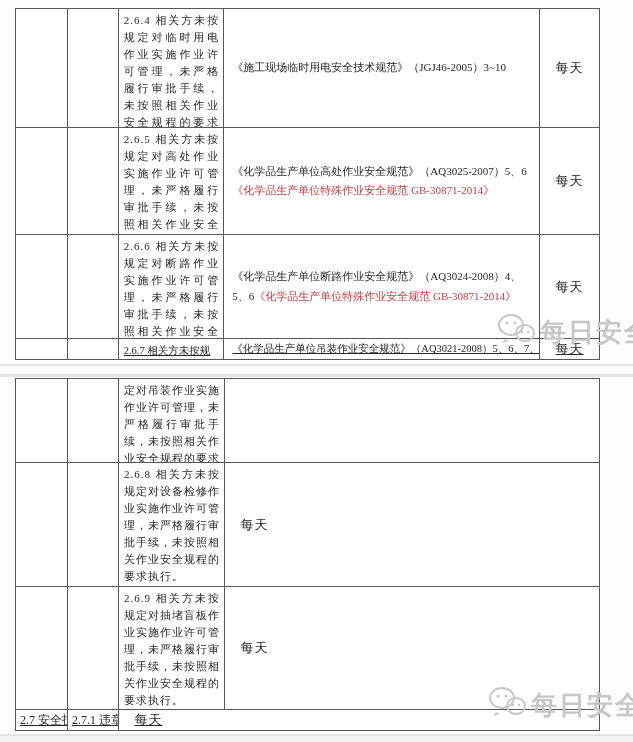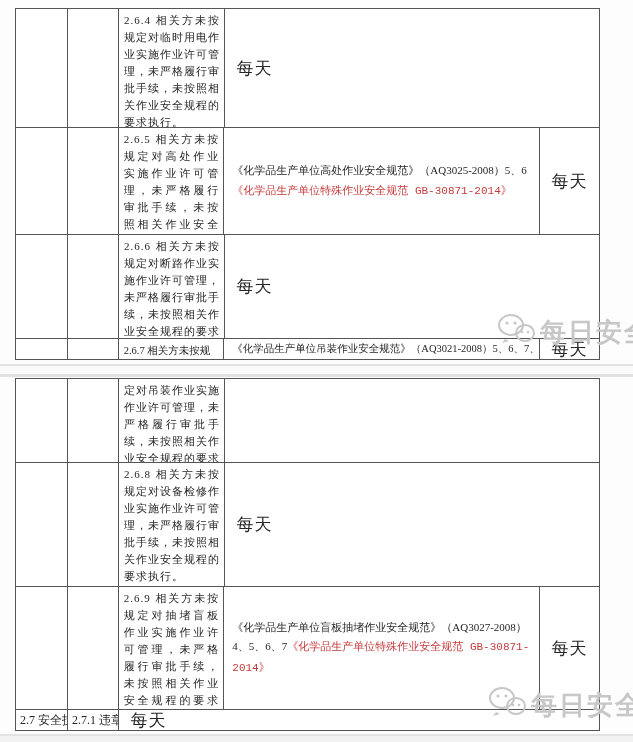--- a/index.html
+++ b/index.html
@@ -10,41 +10,41 @@
     color:#262626;
   }
   .tablefrag{
     position:absolute;left:15px;width:585px;
     border:1px solid #555;background:#fff;
     box-sizing:border-box;
   }
   #frag1{top:8px;}
   #frag2{top:378px;}
   .tr{display:flex;border-bottom:1px solid #555;box-sizing:border-box;}
-  .tr:last-child{border-bottom:none;}
+  .tr:last-child{border-bottom:none;text-decoration:underline;}
   .td{box-sizing:border-box;border-right:1px solid #555;overflow:hidden;position:relative;}
   .td:last-child{border-right:none;}
   .c1{width:52px;}
   .c2{width:51px;}
   .c3{width:106px;}
   .c4{width:317px;}
   .c5{width:59px;}
   .desc{
     font-size:11px;line-height:17px;letter-spacing:1px;
     padding:3px 4px 0 5px;text-align:justify;word-break:break-all;
   }
   .ref{
     display:flex;align-items:center;
     font-size:11px;line-height:19.5px;padding:0 6px 0 8px;
     word-break:break-all;
   }
-  .red{color:#c43b3b;font-family:Liberation Mono, monospace;}
+  .red{color:#c43b3b;}
   .freq{
     display:flex;align-items:center;justify-content:center;
-    font-size:17px;letter-spacing:1px;
+    font-size:13px;letter-spacing:1px;
   }
   .oneline{white-space:nowrap;letter-spacing:0;font-size:10.5px;}
   .smallcell{
     display:flex;align-items:center;padding-left:4px;
     font-size:12px;white-space:nowrap;overflow:hidden;
   }
   .strip{position:absolute;left:0;width:633px;
     background:linear-gradient(#e3e3e3 0 18%,#fafafa 18% 78%,#e3e3e3 78% 100%);}
   #gapstrip{top:364px;height:13px;}
   #bottomstrip{top:734px;height:8px;background:linear-gradient(#e3e3e3 0 30%,#f2f2f2 30% 100%);}
@@ -60,38 +60,46 @@
 </style>
 </head>
 <body>
 
 <div class="tablefrag" id="frag1">
 
   <div class="tr" style="height:119px">
     <div class="td c1 smallcell"></div>
     <div class="td c2 smallcell"></div>
     <div class="td c3 desc">2.6.4 相关方未按规定对临时用电作业实施作业许可管理，未严格履行审批手续，未按照相关作业安全规程的要求执行。</div>
+    <div class="td c4 ref">
+        <span>
+      <span>《施工现场临时用电安全技术规范》（JGJ46-2005）3~10</span><span class="red"></span></span>
+    </div>
     <div class="td c5 freq">每天</div>
   </div>
 
   <div class="tr" style="height:107px">
     <div class="td c1 smallcell"></div>
     <div class="td c2 smallcell"></div>
     <div class="td c3 desc">2.6.5 相关方未按规定对高处作业实施作业许可管理，未严格履行审批手续，未按照相关作业安全规程的要求执行。</div>
     <div class="td c4 ref">
         <span>
-      <span>《化学品生产单位高处作业安全规范》（AQ3025-2008）5、6</span><span class="red">《化学品生产单位特殊作业安全规范 GB-30871-2014》</span></span>
+      <span>《化学品生产单位高处作业安全规范》（AQ3025-2007）5、6</span><span class="red">《化学品生产单位特殊作业安全规范 GB-30871-2014》</span></span>
     </div>
     <div class="td c5 freq">每天</div>
   </div>
 
   <div class="tr" style="height:104px">
     <div class="td c1 smallcell"></div>
     <div class="td c2 smallcell"></div>
     <div class="td c3 desc">2.6.6 相关方未按规定对断路作业实施作业许可管理，未严格履行审批手续，未按照相关作业安全规程的要求执行。</div>
+    <div class="td c4 ref">
+        <span>
+      <span>《化学品生产单位断路作业安全规范》（AQ3024-2008）4、5、6</span><span class="red">《化学品生产单位特殊作业安全规范 GB-30871-2014》</span></span>
+    </div>
     <div class="td c5 freq">每天</div>
   </div>
 
   <div class="tr" style="height:20px">
     <div class="td c1 smallcell"></div>
     <div class="td c2 smallcell"></div>
     <div class="td c3 desc oneline">2.6.7 相关方未按规</div>
     <div class="td c4 ref oneline">
         <span>
       <span>《化学品生产单位吊装作业安全规范》（AQ3021-2008）5、6、7、</span><span class="red"></span></span>
@@ -116,24 +124,20 @@
     <div class="td c1 smallcell"></div>
     <div class="td c2 smallcell"></div>
     <div class="td c3 desc">2.6.8 相关方未按规定对设备检修作业实施作业许可管理，未严格履行审批手续，未按照相关作业安全规程的要求执行。</div>
     <div class="td c5 freq">每天</div>
   </div>
 
   <div class="tr" style="height:123px">
     <div class="td c1 smallcell"></div>
     <div class="td c2 smallcell"></div>
     <div class="td c3 desc">2.6.9 相关方未按规定对抽堵盲板作业实施作业许可管理，未严格履行审批手续，未按照相关作业安全规程的要求执行。</div>
-    <div class="td c4 ref">
-        <span>
-      <span>《化学品生产单位盲板抽堵作业安全规范》（AQ3027-2008）4、5、6、7</span><span class="red">《化学品生产单位特殊作业安全规范 GB-30871-2014》</span></span>
-    </div>
     <div class="td c5 freq">每天</div>
   </div>
 
   <div class="tr" style="height:20px">
     <div class="td c1 smallcell">2.7 安全技</div>
     <div class="td c2 smallcell">2.7.1 违章</div>
     <div class="td c5 freq">每天</div>
   </div>
 
 </div>

